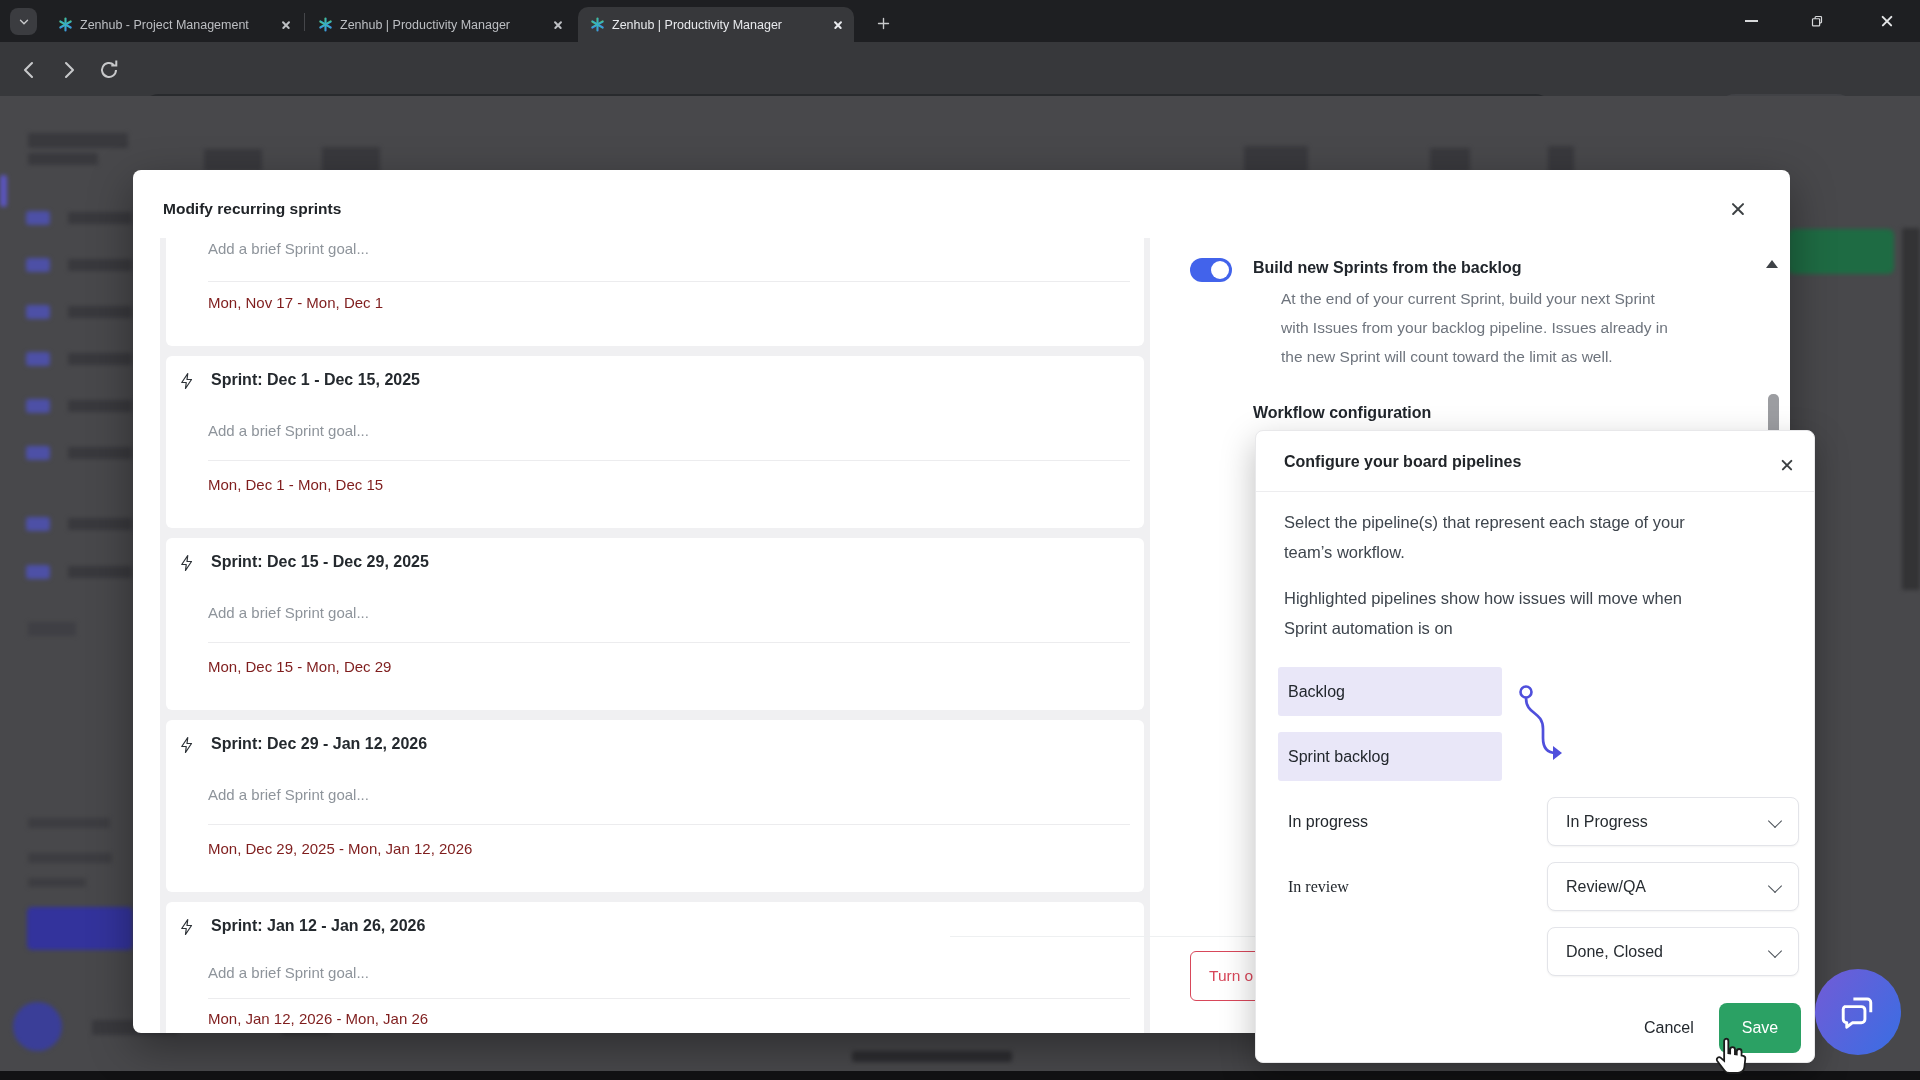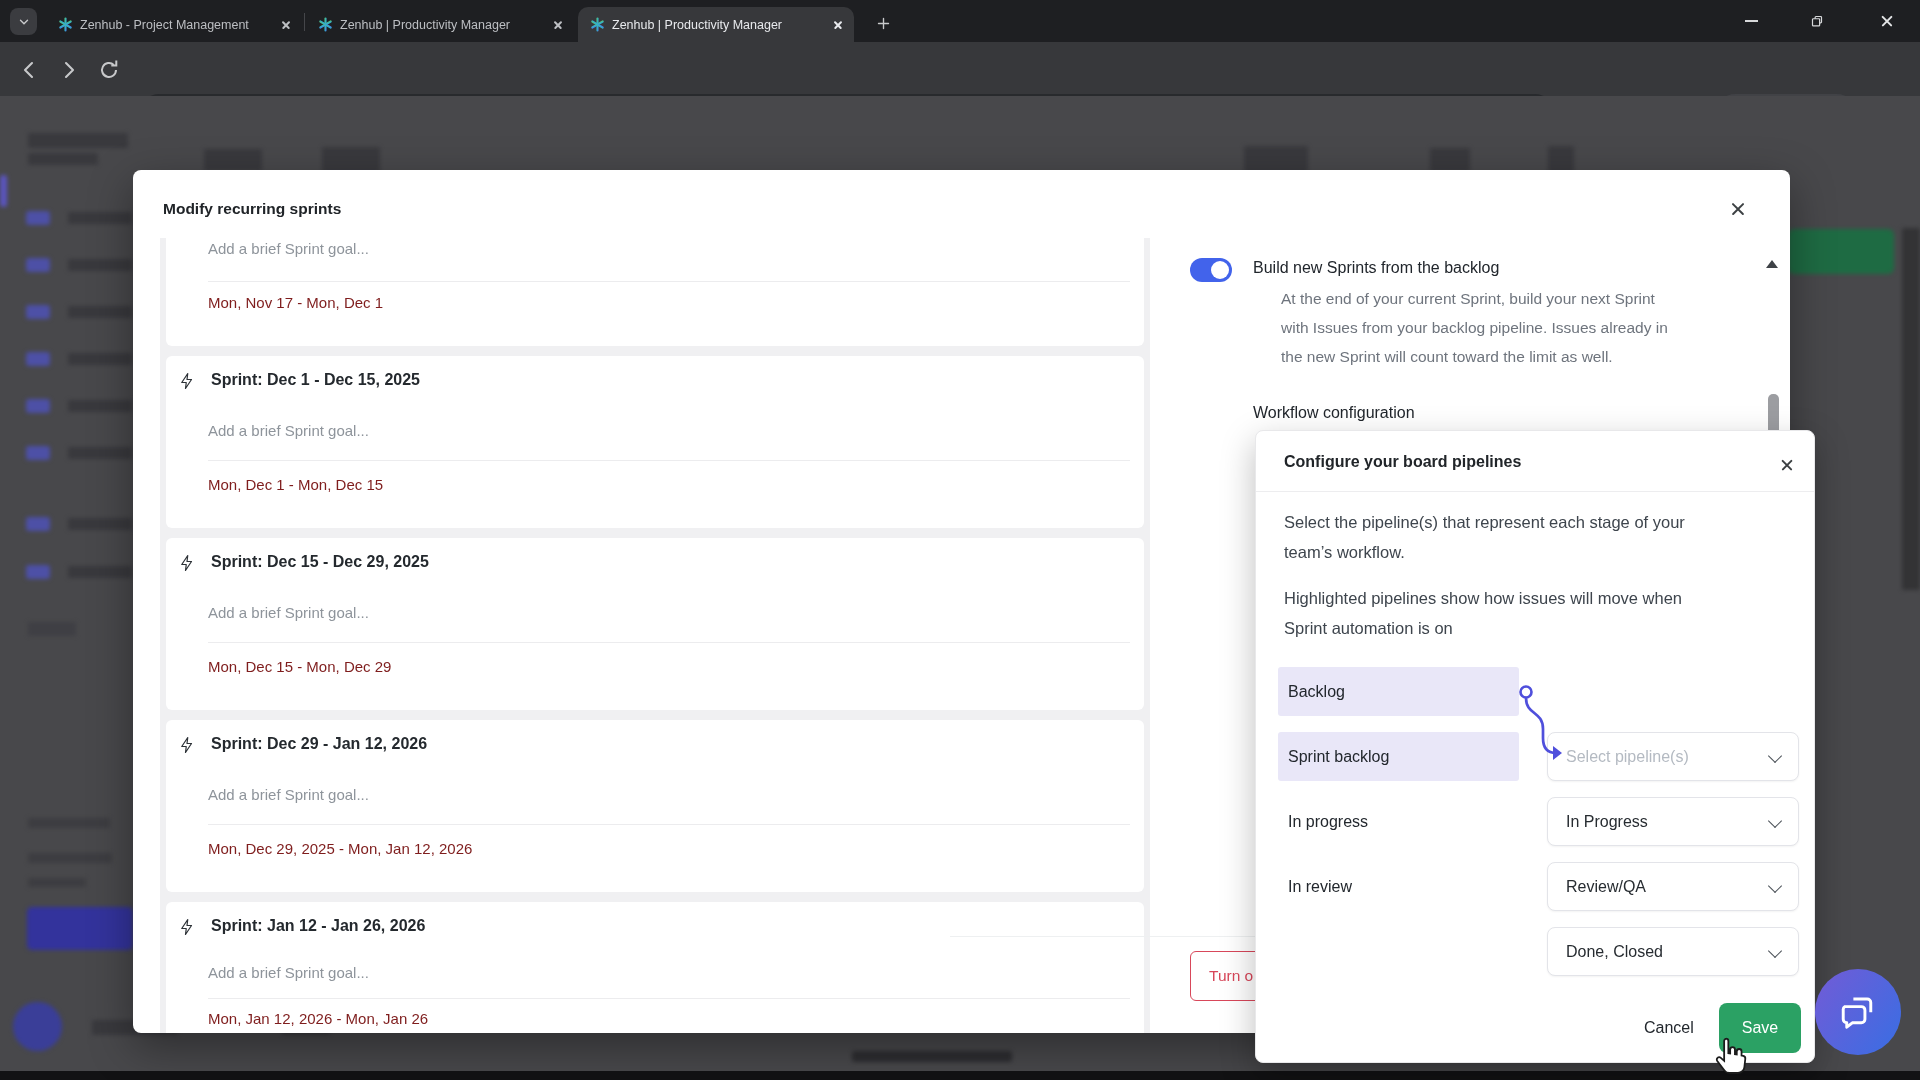--- a/index.html
+++ b/index.html
@@ -38,35 +38,35 @@
   .modal-title{font-size:15.5px;font-weight:700;color:#202428;}
   .list{position:absolute;left:27px;top:68px;width:990px;height:795px;background:#f0f0f2;overflow:hidden;}
   .card{position:absolute;left:6px;width:978px;background:#fff;border-radius:6px;}
   .sp-bolt{position:absolute;left:12px;}
   .sp-title{position:absolute;left:45px;font-size:16px;font-weight:600;color:#24292e;}
   .sp-goal{position:absolute;left:42px;font-size:15px;color:#8e949b;}
   .sp-div{position:absolute;left:42px;width:922px;height:1px;background:#ececee;}
   .sp-range{position:absolute;left:42px;font-size:15px;color:#7f1d1d;}
   .tgl{position:absolute;width:42px;height:24px;border-radius:12px;background:#4263eb;}
   .tgl .knob{position:absolute;right:3px;top:3px;width:18px;height:18px;border-radius:50%;background:#fff;}
-  .h-bold{font-size:16px;font-weight:400;color:#21262c;}
+  .h-bold{font-size:16px;font-weight:700;color:#21262c;}
   .desc{font-size:15.5px;color:#6e747d;line-height:29px;}
   .desc span{display:block;margin-left:28px;}
   .scroll-arrow{width:0;height:0;border-left:6px solid transparent;border-right:6px solid transparent;border-bottom:8px solid #3e4246;}
   .scroll-thumb{position:absolute;left:1635px;top:224px;width:11px;height:48px;border-radius:5px;background:#9c9da1;}
   .btn-danger{position:absolute;box-sizing:border-box;border:1.5px solid #d8475a;color:#d8475a;border-radius:6px;background:#fff;
               font-size:15.5px;font-weight:500;line-height:47px;padding-left:18px;overflow:hidden;white-space:nowrap;}
 
   
   .popover{left:1255px;top:430px;width:560px;height:633px;background:#fff;border-radius:8px;z-index:40;
            border:1px solid #e8e8ea;box-sizing:border-box;box-shadow:0 12px 34px rgba(0,0,0,.26);}
   .pp-title{font-size:16px;font-weight:700;color:#212529;}
   .pp-text{font-size:16.5px;color:#3e454d;line-height:30px;}
   .pp-text span{display:block;}
-  .row-label{position:absolute;left:22px;width:241px;height:49px;line-height:49px;border-radius:3px;
+  .row-label{position:absolute;left:22px;width:224px;height:49px;line-height:49px;border-radius:3px;
              font-size:16px;font-weight:500;color:#22272d;padding-left:10px;box-sizing:border-box;}
   .row-label.hl{background:#e9e7f8;}
   .ddl{position:absolute;left:291px;width:252px;height:49px;background:#fff;border:1px solid #e3e4e9;border-radius:8px;
        box-sizing:border-box;box-shadow:0 1px 2px rgba(16,18,20,.05);}
   .ddl .v{position:absolute;left:18px;top:0;line-height:47px;font-size:16px;color:#272c31;white-space:nowrap;}
   .ddl .v.ph{color:#b4bac2;}
   .chev{position:absolute;right:18px;top:18px;width:9px;height:9px;border-right:1.8px solid #4a5057;border-bottom:1.8px solid #4a5057;transform:rotate(45deg);}
   .btn-cancel{position:absolute;font-size:16px;color:#22272d;}
   .btn-save{position:absolute;left:463px;top:572px;width:82px;height:50px;background:#2ba164;color:#fff;border-radius:8px;
             font-size:16px;font-weight:500;text-align:center;line-height:50px;}
@@ -386,32 +386,28 @@
   </div>
   <div class="abs pp-text" style="left:28px;top:152px;">
     <span>Highlighted pipelines show how issues will move when</span>
     <span>Sprint automation is on</span>
   </div>
 
   
   <div class="row-label hl" style="top:236px;">Backlog</div>
 
   <div class="row-label hl" style="top:301px;">Sprint backlog</div>
-  <div class="ddl" style="top:301px;">
-    <span class="v ph">Select pipeline(s)</span>
-    <span class="chev"></span>
-  </div>
 
   <div class="row-label" style="top:366px;">In progress</div>
   <div class="ddl" style="top:366px;">
     <span class="v">In Progress</span>
     <span class="chev"></span>
   </div>
 
-  <div class="row-label" style="top:431px;">In review</div>
+  <div class="row-label" style="top:431px;font-family:Liberation Serif, serif;">In review</div>
   <div class="ddl" style="top:431px;">
     <span class="v">Review/QA</span>
     <span class="chev"></span>
   </div>
 
   <div class="ddl" style="top:496px;">
     <span class="v">Done, Closed</span>
     <span class="chev"></span>
   </div>
 

